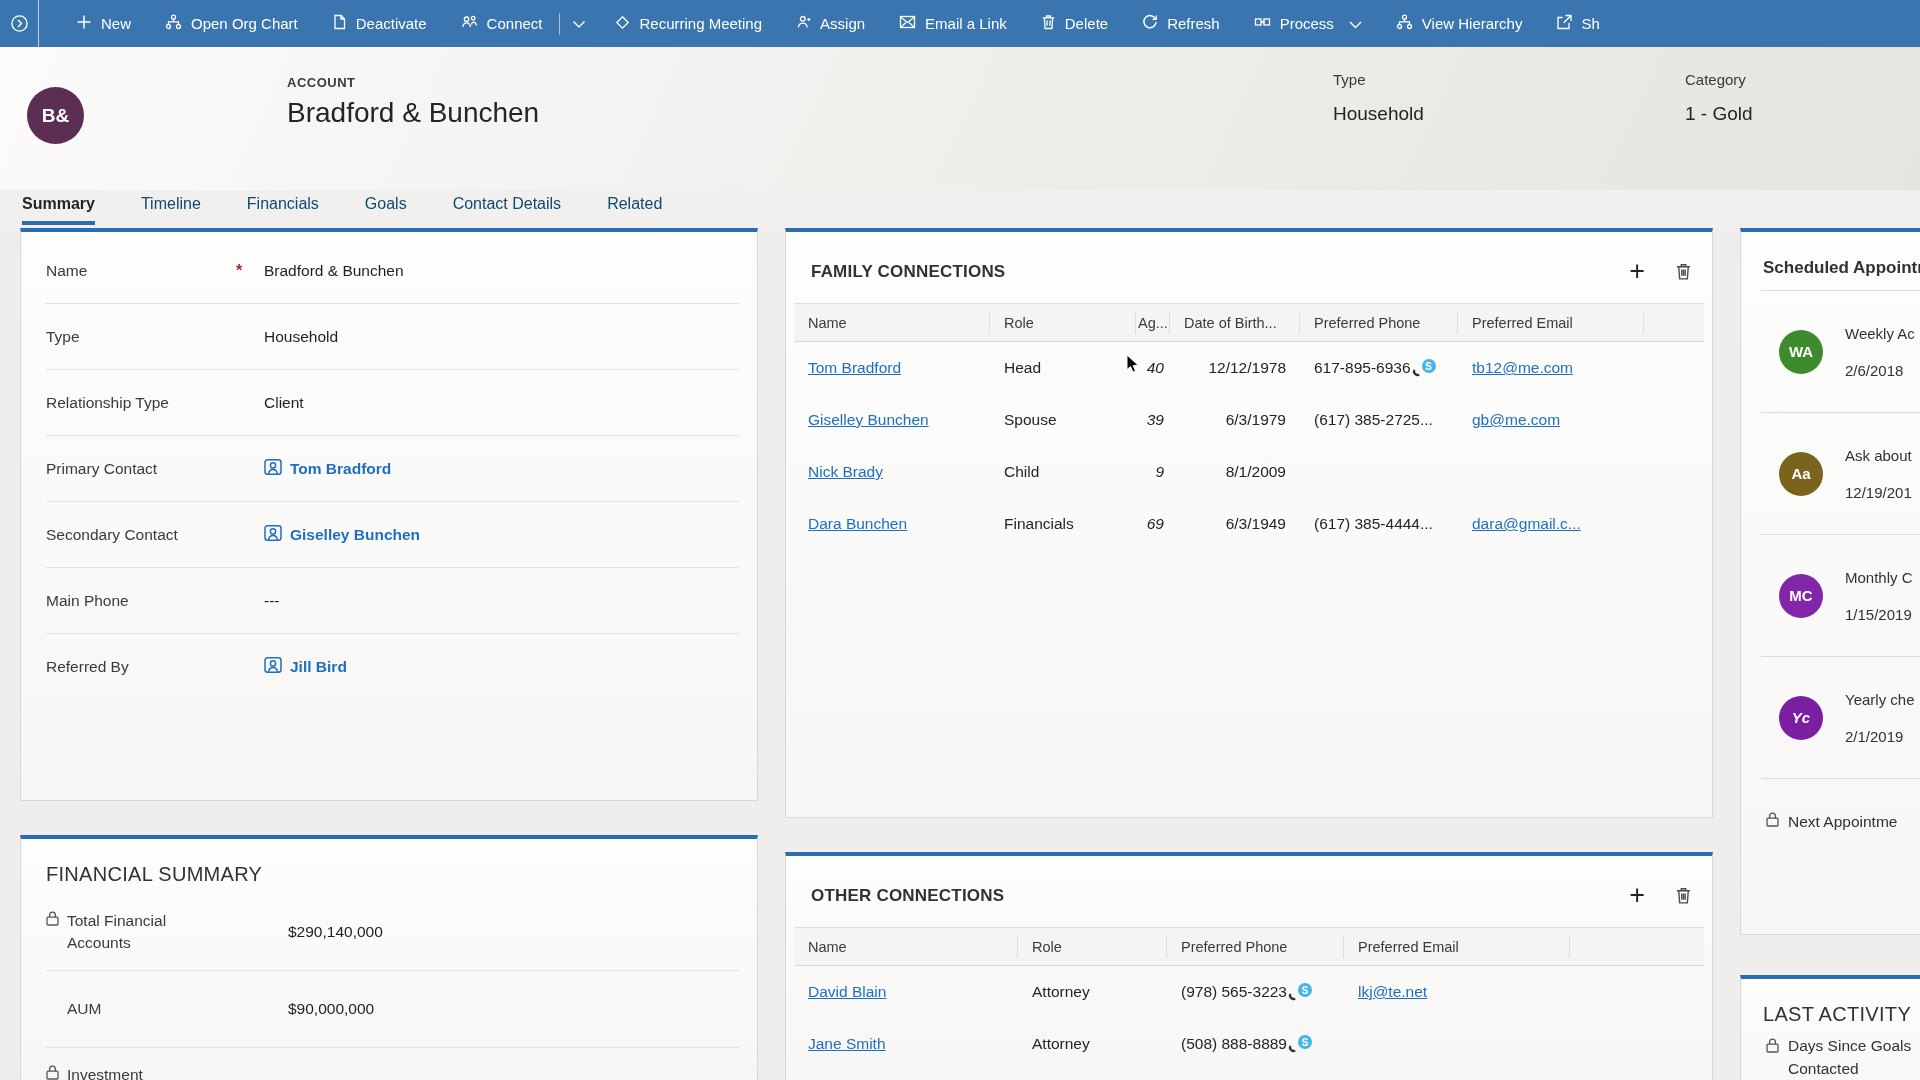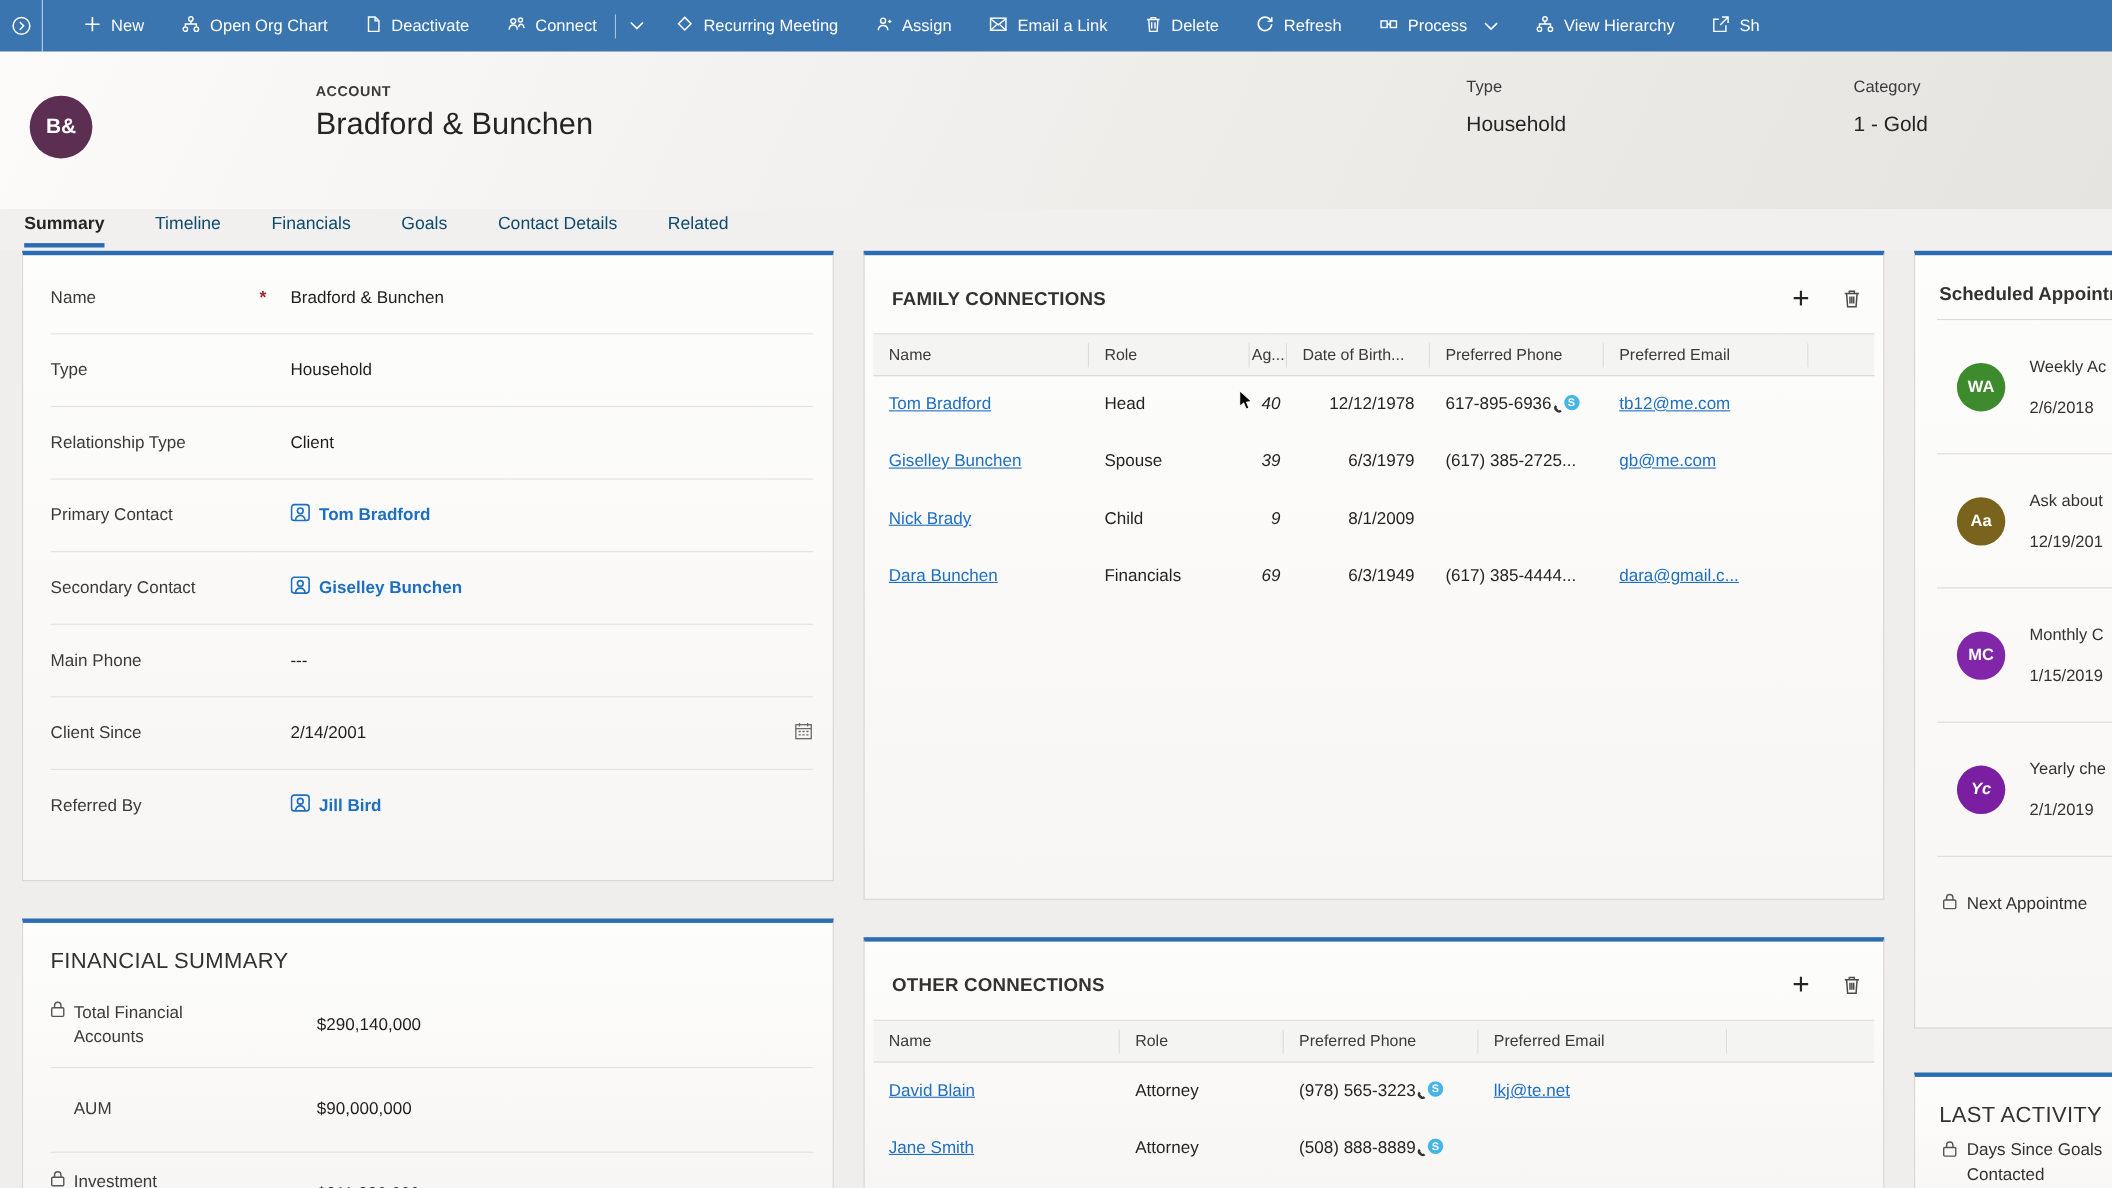--- a/index.html
+++ b/index.html
@@ -265,29 +265,20 @@
             </svg></span>
         <span>Giselley Bunchen</span>
       </span>
     </div>
     <div class="frow">
       <span class="flabel">Main Phone</span>
       <span class="fstar"></span>
       <span class="fvalue">---</span>
     </div>
     <div class="frow">
-      <span class="flabel">Client Since</span>
-      <span class="fstar"></span>
-      <span class="fvalue">2/14/2001</span>
-      <span class="ficon-right"><svg width="17" height="17" viewBox="0 0 17 17" fill="none" stroke="#6b6a68" stroke-width="1.2">
-            <rect x="1.5" y="2.8" width="14" height="12.7"></rect>
-            <path d="M1.5 6.4h14M4.8 1.2v3.2M12.2 1.2v3.2M4 9h2M7.5 9h2M11 9h2M4 12h2M7.5 12h2M11 12h2"></path>
-          </svg></span>
-    </div>
-    <div class="frow">
       <span class="flabel">Referred By</span>
       <span class="fstar"></span>
       <span class="fvalue lookup">
         <span><svg width="18" height="18" viewBox="0 0 18 18" fill="none" stroke="#1f6fc0" stroke-width="1.5">
               <rect x="1" y="1.8" width="16" height="14.4" rx="2.5"></rect>
               <circle cx="9" cy="7.4" r="2.6"></circle>
               <path d="M4.6 16c.4-3 2.3-4.4 4.4-4.4s4 1.4 4.4 4.4"></path>
             </svg></span>
         <span>Jill Bird</span>
       </span>

